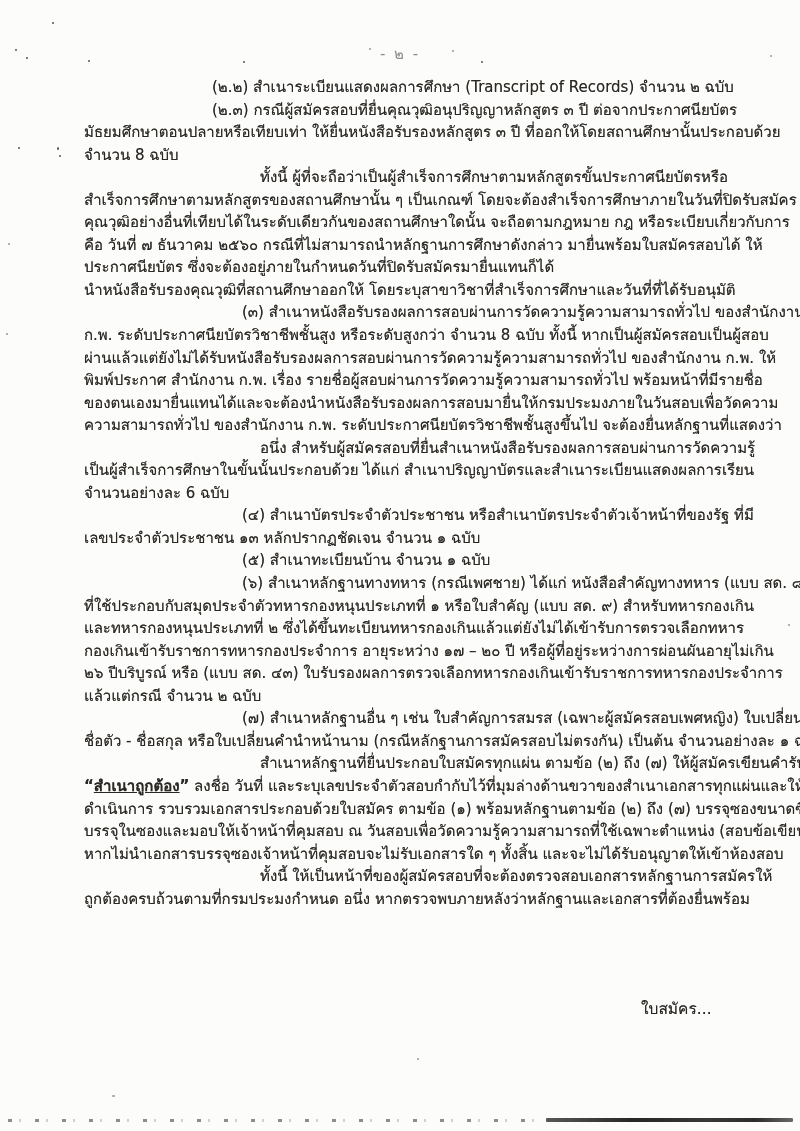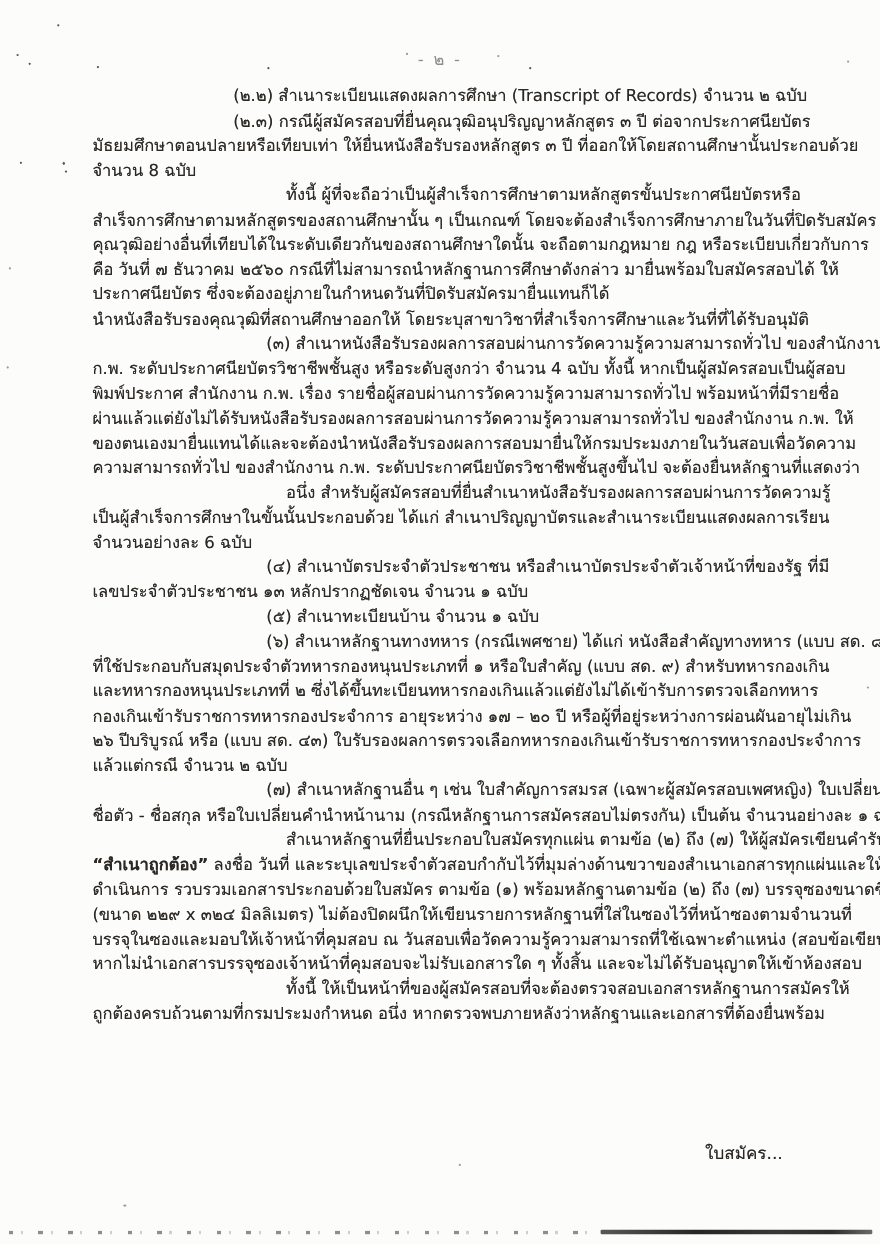--- a/index.html
+++ b/index.html
@@ -18,25 +18,24 @@
   }
   .ln{
     height:22.55px;line-height:22.55px;font-size:15px;
     white-space:nowrap;overflow:visible;
     text-shadow:0 0 .4px rgba(40,36,30,.55);
   }
   .ind-a{padding-left:128px;}
   .ind-b{padding-left:158px;}
   .ind-c{padding-left:176px;}
   .certify-lead{font-weight:bold;}
-  .certify-lead .u{margin-top:20px;}
+  .certify-lead .u{text-decoration:underline;margin-top:20px;}
   .footer-note{
     position:absolute;left:641px;top:996px;font-size:15.5px;color:#2b2824;
     text-shadow:0 0 .4px rgba(40,36,30,.55);
-    margin-top:40px;
   }
   .sp{position:absolute;background:#555;border-radius:50%;}
   .sp.g{background:#9a9a9a;}
   .scan-dashes{
     position:absolute;left:8px;top:1119px;width:538px;height:3px;opacity:.75;
     background:repeating-linear-gradient(90deg,
       rgba(55,55,55,.75) 0 4px, transparent 4px 11px,
       rgba(55,55,55,.3) 11px 13px, transparent 13px 27px);
   }
   .scan-solid{
@@ -54,23 +53,23 @@
   <div class="ln ind-a">(๒.๓) กรณีผู้สมัครสอบที่ยื่นคุณวุฒิอนุปริญญาหลักสูตร ๓ ปี ต่อจากประกาศนียบัตร</div>
   <div class="ln">มัธยมศึกษาตอนปลายหรือเทียบเท่า ให้ยื่นหนังสือรับรองหลักสูตร ๓ ปี ที่ออกให้โดยสถานศึกษานั้นประกอบด้วย</div>
   <div class="ln">จำนวน 8 ฉบับ</div>
   <div class="ln ind-c">ทั้งนี้ ผู้ที่จะถือว่าเป็นผู้สำเร็จการศึกษาตามหลักสูตรขั้นประกาศนียบัตรหรือ</div>
   <div class="ln">สำเร็จการศึกษาตามหลักสูตรของสถานศึกษานั้น ๆ เป็นเกณฑ์ โดยจะต้องสำเร็จการศึกษาภายในวันที่ปิดรับสมัคร</div>
   <div class="ln">คุณวุฒิอย่างอื่นที่เทียบได้ในระดับเดียวกันของสถานศึกษาใดนั้น จะถือตามกฎหมาย กฎ หรือระเบียบเกี่ยวกับการ</div>
   <div class="ln">คือ วันที่ ๗ ธันวาคม ๒๕๖๐ กรณีที่ไม่สามารถนำหลักฐานการศึกษาดังกล่าว มายื่นพร้อมใบสมัครสอบได้ ให้</div>
   <div class="ln">ประกาศนียบัตร ซึ่งจะต้องอยู่ภายในกำหนดวันที่ปิดรับสมัครมายื่นแทนก็ได้</div>
   <div class="ln">นำหนังสือรับรองคุณวุฒิที่สถานศึกษาออกให้ โดยระบุสาขาวิชาที่สำเร็จการศึกษาและวันที่ที่ได้รับอนุมัติ</div>
   <div class="ln ind-b">(๓) สำเนาหนังสือรับรองผลการสอบผ่านการวัดความรู้ความสามารถทั่วไป ของสำนักงาน</div>
-  <div class="ln">ก.พ. ระดับประกาศนียบัตรวิชาชีพชั้นสูง หรือระดับสูงกว่า จำนวน 4 ฉบับ ทั้งนี้ หากเป็นผู้สมัครสอบเป็นผู้สอบ</div>
+  <div class="ln">ก.พ. ระดับประกาศนียบัตรวิชาชีพชั้นสูง หรือระดับสูงกว่า จำนวน 8 ฉบับ ทั้งนี้ หากเป็นผู้สมัครสอบเป็นผู้สอบ</div>
+  <div class="ln">ผ่านแล้วแต่ยังไม่ได้รับหนังสือรับรองผลการสอบผ่านการวัดความรู้ความสามารถทั่วไป ของสำนักงาน ก.พ. ให้</div>
   <div class="ln">พิมพ์ประกาศ สำนักงาน ก.พ. เรื่อง รายชื่อผู้สอบผ่านการวัดความรู้ความสามารถทั่วไป พร้อมหน้าที่มีรายชื่อ</div>
-  <div class="ln">ผ่านแล้วแต่ยังไม่ได้รับหนังสือรับรองผลการสอบผ่านการวัดความรู้ความสามารถทั่วไป ของสำนักงาน ก.พ. ให้</div>
   <div class="ln">ของตนเองมายื่นแทนได้และจะต้องนำหนังสือรับรองผลการสอบมายื่นให้กรมประมงภายในวันสอบเพื่อวัดความ</div>
   <div class="ln">ความสามารถทั่วไป ของสำนักงาน ก.พ. ระดับประกาศนียบัตรวิชาชีพชั้นสูงขึ้นไป จะต้องยื่นหลักฐานที่แสดงว่า</div>
   <div class="ln ind-c">อนึ่ง สำหรับผู้สมัครสอบที่ยื่นสำเนาหนังสือรับรองผลการสอบผ่านการวัดความรู้</div>
   <div class="ln">เป็นผู้สำเร็จการศึกษาในขั้นนั้นประกอบด้วย ได้แก่ สำเนาปริญญาบัตรและสำเนาระเบียนแสดงผลการเรียน</div>
   <div class="ln">จำนวนอย่างละ 6 ฉบับ</div>
   <div class="ln ind-b">(๔) สำเนาบัตรประจำตัวประชาชน หรือสำเนาบัตรประจำตัวเจ้าหน้าที่ของรัฐ ที่มี</div>
   <div class="ln">เลขประจำตัวประชาชน ๑๓ หลักปรากฏชัดเจน จำนวน ๑ ฉบับ</div>
   <div class="ln ind-b">(๕) สำเนาทะเบียนบ้าน จำนวน ๑ ฉบับ</div>
   <div class="ln ind-b">(๖) สำเนาหลักฐานทางทหาร (กรณีเพศชาย) ได้แก่ หนังสือสำคัญทางทหาร (แบบ สด. ๘)</div>
   <div class="ln">ที่ใช้ประกอบกับสมุดประจำตัวทหารกองหนุนประเภทที่ ๑ หรือใบสำคัญ (แบบ สด. ๙) สำหรับทหารกองเกิน</div>
@@ -78,21 +77,20 @@
   <div class="ln">กองเกินเข้ารับราชการทหารกองประจำการ อายุระหว่าง ๑๗ – ๒๐ ปี หรือผู้ที่อยู่ระหว่างการผ่อนผันอายุไม่เกิน</div>
   <div class="ln">๒๖ ปีบริบูรณ์ หรือ (แบบ สด. ๔๓) ใบรับรองผลการตรวจเลือกทหารกองเกินเข้ารับราชการทหารกองประจำการ</div>
   <div class="ln">แล้วแต่กรณี จำนวน ๒ ฉบับ</div>
   <div class="ln ind-b">(๗) สำเนาหลักฐานอื่น ๆ เช่น ใบสำคัญการสมรส (เฉพาะผู้สมัครสอบเพศหญิง) ใบเปลี่ยน</div>
   <div class="ln">ชื่อตัว - ชื่อสกุล หรือใบเปลี่ยนคำนำหน้านาม (กรณีหลักฐานการสมัครสอบไม่ตรงกัน) เป็นต้น จำนวนอย่างละ ๑ ฉบับ</div>
   <div class="ln ind-c">สำเนาหลักฐานที่ยื่นประกอบใบสมัครทุกแผ่น ตามข้อ (๒) ถึง (๗) ให้ผู้สมัครเขียนคำรับรองว่า</div>
   <div class="ln">
     <span class="certify-lead"><span>“</span><span class="u">สำเนาถูกต้อง</span><span>”</span></span><span> ลงชื่อ วันที่ และระบุเลขประจำตัวสอบกำกับไว้ที่มุมล่างด้านขวาของสำเนาเอกสารทุกแผ่นและให้</span>
   </div>
   <div class="ln">ดำเนินการ รวบรวมเอกสารประกอบด้วยใบสมัคร ตามข้อ (๑) พร้อมหลักฐานตามข้อ (๒) ถึง (๗) บรรจุซองขนาดซี ๔</div>
-  <div class="ln">(ขนาด ๒๒๙ x ๓๒๔ มิลลิเมตร) ไม่ต้องปิดผนึกให้เขียนรายการหลักฐานที่ใส่ในซองไว้ที่หน้าซองตามจำนวนที่</div>
   <div class="ln">บรรจุในซองและมอบให้เจ้าหน้าที่คุมสอบ ณ วันสอบเพื่อวัดความรู้ความสามารถที่ใช้เฉพาะตำแหน่ง (สอบข้อเขียน)</div>
   <div class="ln">หากไม่นำเอกสารบรรจุซองเจ้าหน้าที่คุมสอบจะไม่รับเอกสารใด ๆ ทั้งสิ้น และจะไม่ได้รับอนุญาตให้เข้าห้องสอบ</div>
   <div class="ln ind-c">ทั้งนี้ ให้เป็นหน้าที่ของผู้สมัครสอบที่จะต้องตรวจสอบเอกสารหลักฐานการสมัครให้</div>
   <div class="ln">ถูกต้องครบถ้วนตามที่กรมประมงกำหนด อนึ่ง หากตรวจพบภายหลังว่าหลักฐานและเอกสารที่ต้องยื่นพร้อม</div>
 </div>
 
 <div class="footer-note">ใบสมัคร...</div>
 
 <div class="sp" style="left:52px;top:22px;width:2px;height:2px;"></div>
 <div class="sp g" style="left:369px;top:48px;width:2px;height:2px;"></div>

